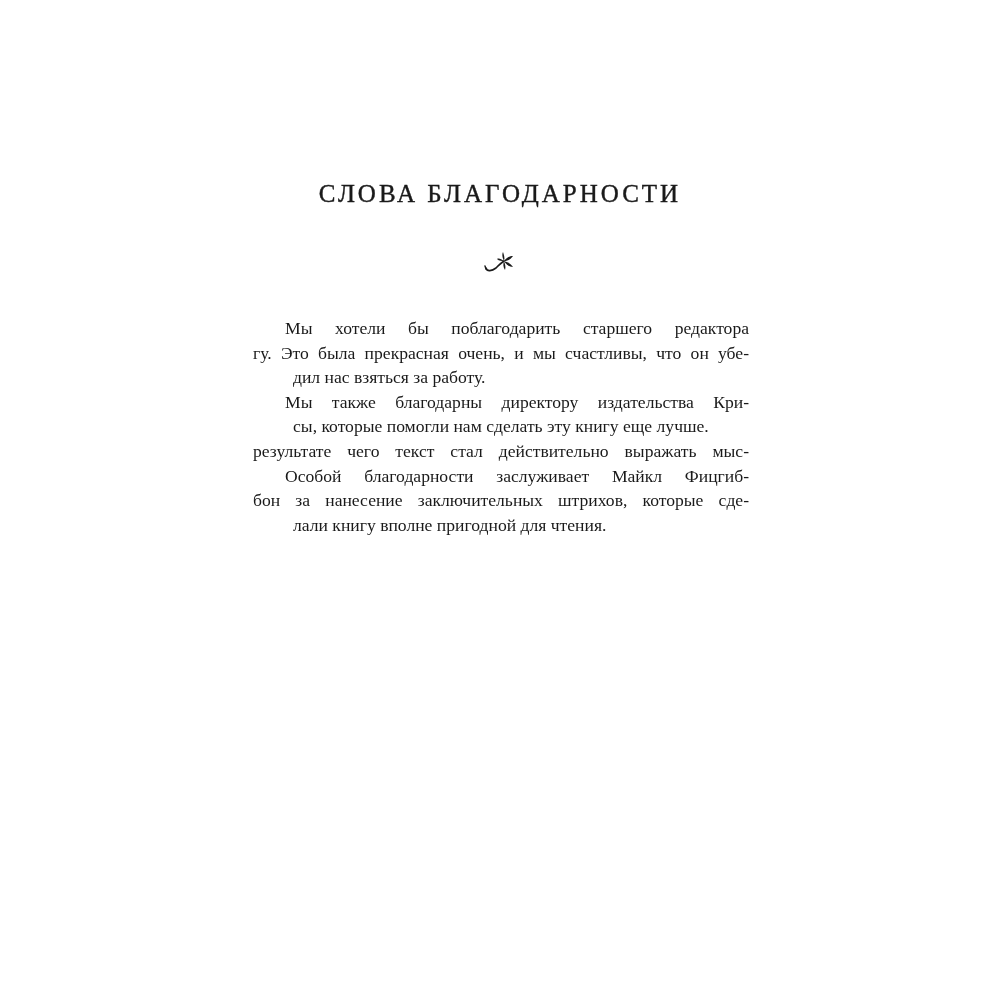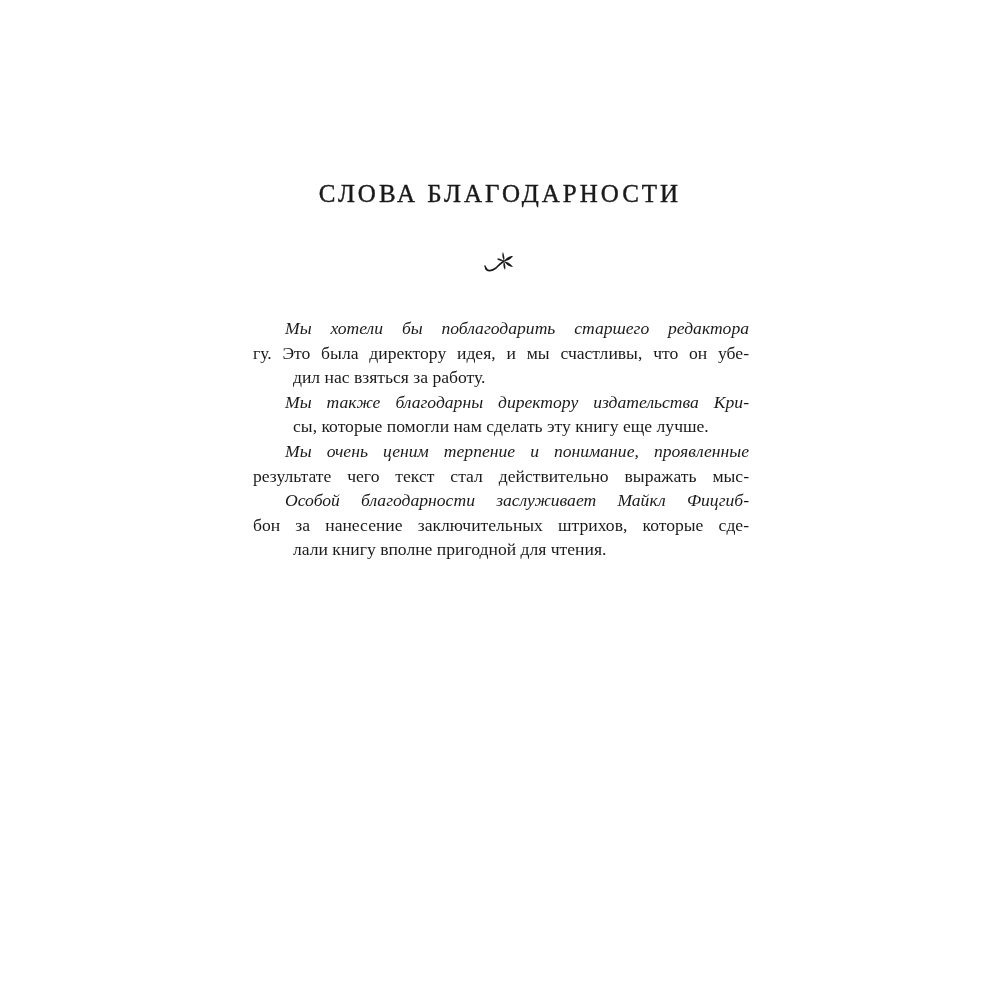--- a/index.html
+++ b/index.html
@@ -54,21 +54,20 @@
     text-align: justify;
     text-align-last: justify;
     white-space: nowrap;
   }
   .line.last {
     text-align-last: left;
     margin-left: 40px;
   }
   .line.first {
     padding-left: 32px;
-    font-style: italic;
   }
 </style>
 </head>
 <body>
 
 <div class="page">
   <h1 class="title">СЛОВА БЛАГОДАРНОСТИ</h1>
 
   <svg class="ornament" viewBox="0 0 34 24">
     <path d="M3 18 C4 22, 9 21, 13 18 C16 15, 18 13, 21 11" fill="none" stroke="#1a1a1a" stroke-width="1.6" stroke-linecap="round"></path>
@@ -76,29 +75,28 @@
     <path d="M21 11 C19 7, 19 4, 20 2 C21 5, 22 8, 21 11 Z" fill="#1a1a1a"></path>
     <path d="M21 11 C24 7, 27 6, 30 6 C28 9, 25 11, 21 11 Z" fill="#1a1a1a"></path>
     <path d="M21 11 C25 12, 28 14, 30 17 C26 17, 23 14, 21 11 Z" fill="#1a1a1a"></path>
     <path d="M21 11 C22 14, 23 17, 22 20 C20 17, 20 14, 21 11 Z" fill="#1a1a1a"></path>
     <path d="M21 11 C18 9, 16 8, 14 9 C16 11, 19 11, 21 11 Z" fill="#1a1a1a"></path>
   </svg>
 
   <div class="body-text">
     <div>
       <span class="line first">Мы хотели бы поблагодарить старшего редактора</span>
-      <span class="line">гу. Это была директору идея, и мы счастливы, что он убе-</span>
+      <span class="line">гу. Это была прекрасная очень, и мы счастливы, что он убе-</span>
       <span class="line last">дил нас взяться за работу.</span>
     </div>
     <div>
       <span class="line first">Мы также благодарны директору издательства Кри-</span>
       <span class="line last">сы, которые помогли нам сделать эту книгу еще лучше.</span>
     </div>
     <div>
-      <span class="line first">Мы очень ценим терпение и понимание, проявленные</span>
       <span class="line">результате чего текст стал действительно выражать мыс-</span>
     </div>
     <div>
       <span class="line first">Особой благодарности заслуживает Майкл Фицгиб-</span>
       <span class="line">бон за нанесение заключительных штрихов, которые сде-</span>
       <span class="line last">лали книгу вполне пригодной для чтения.</span>
     </div>
   </div>
 </div>
 

